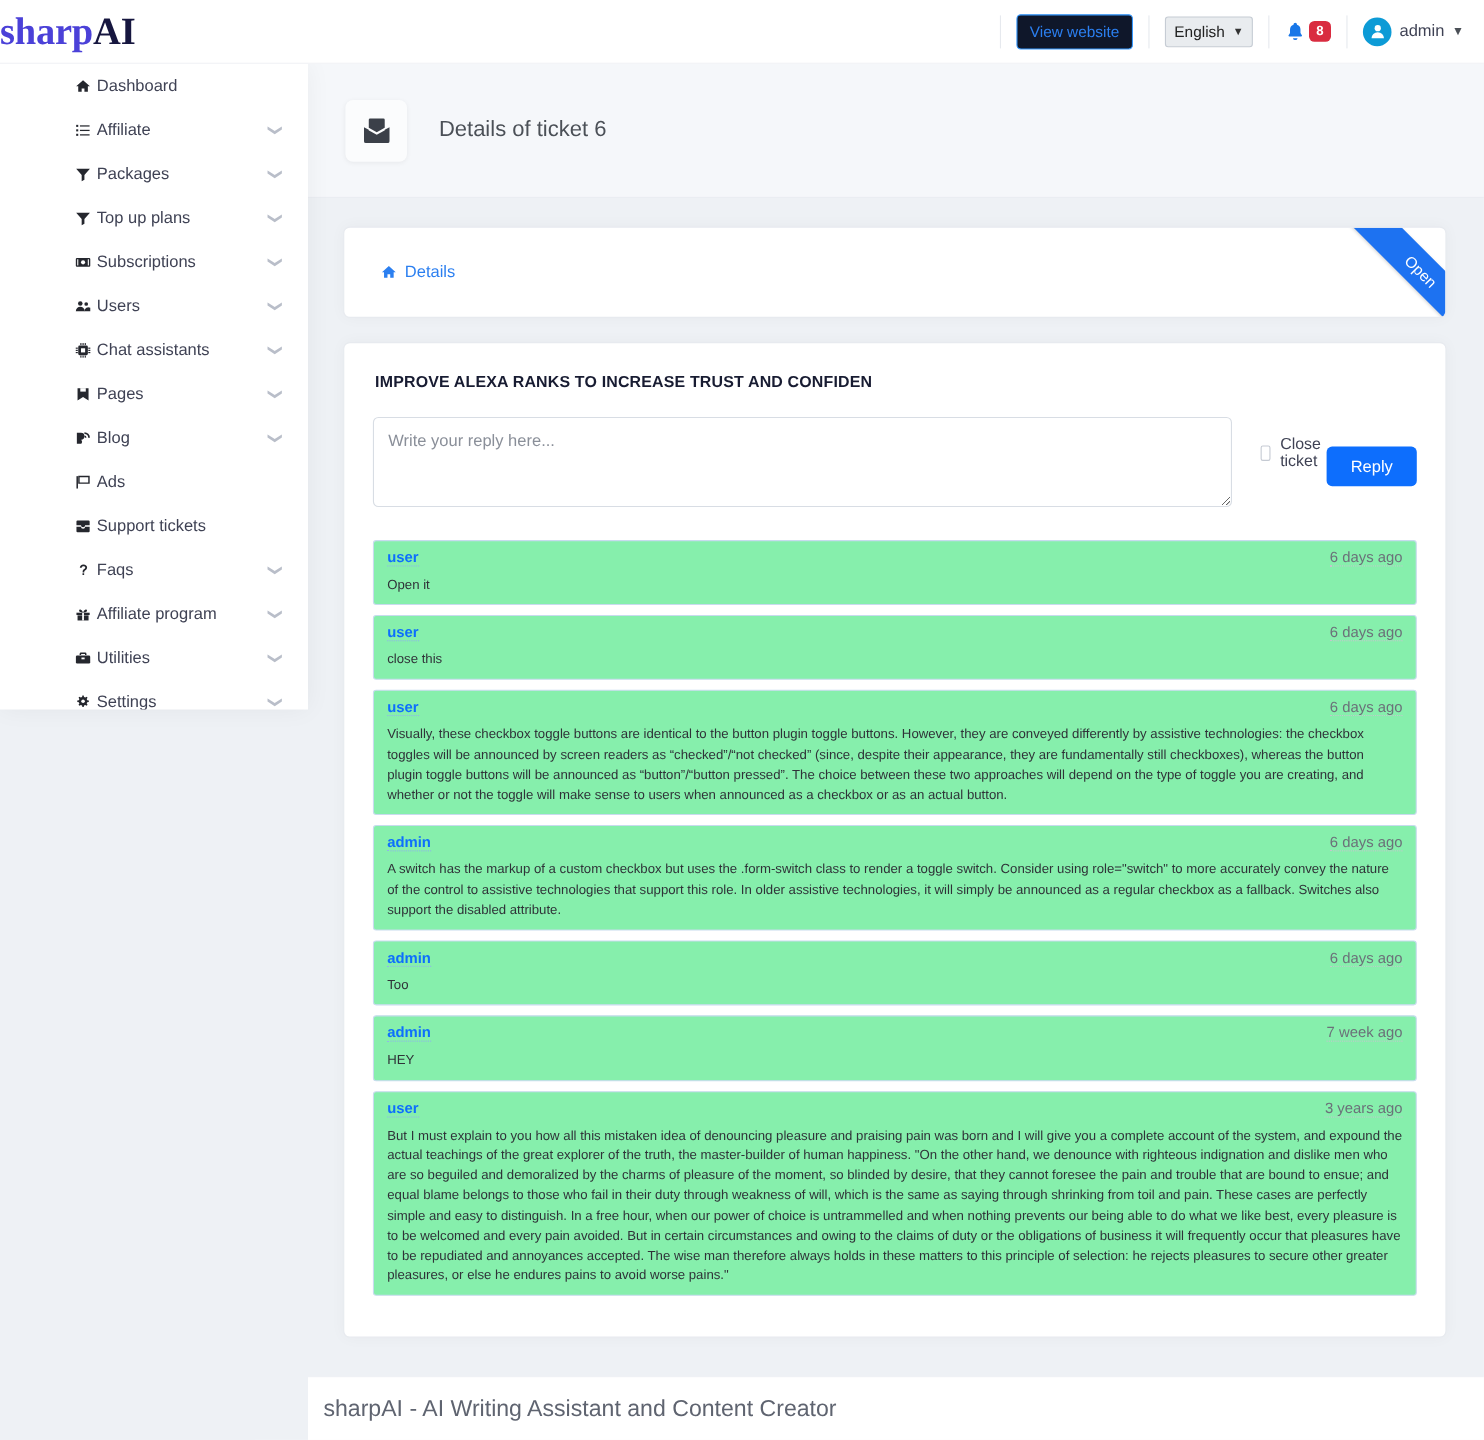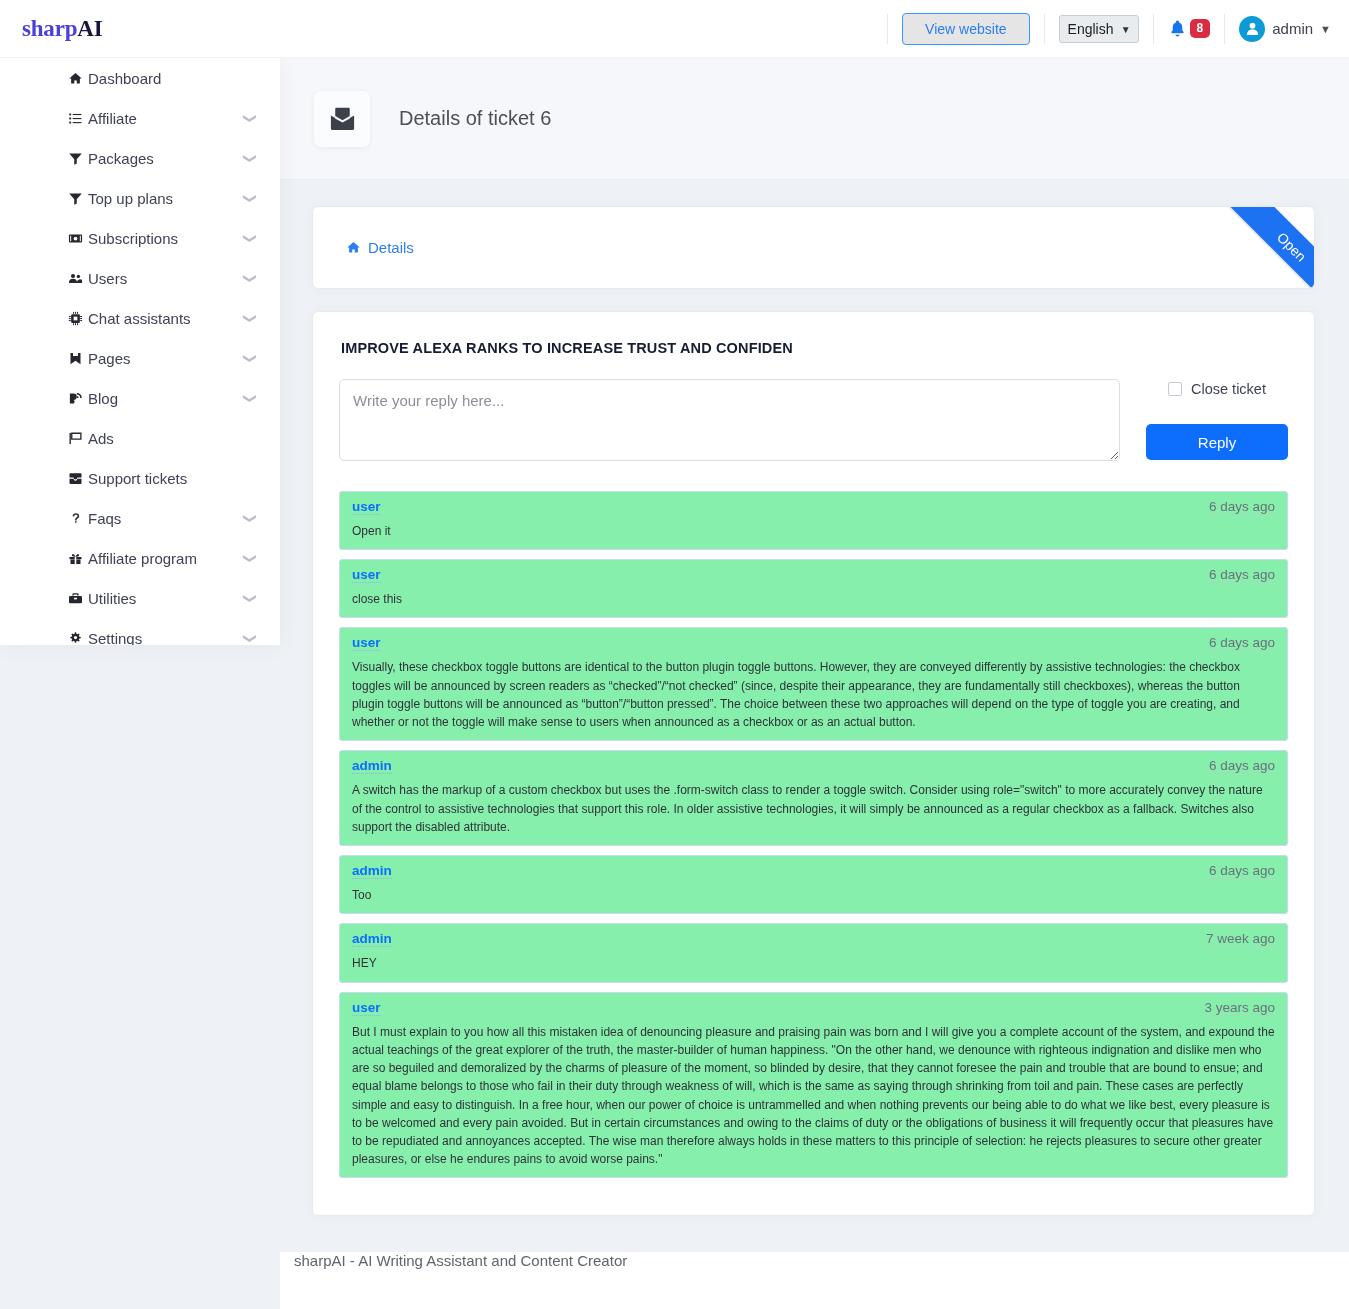--- a/index.html
+++ b/index.html
@@ -21,23 +21,22 @@
     top: 0; left: 0; right: 0;
     height: 58px;
     background: #ffffff;
     display: flex;
     align-items: center;
     z-index: 40;
     border-bottom: 1px solid #f0f2f5;
   }
   .brand {
     width: 280px;
-    padding-left: 22px;
     font-family: "Liberation Serif", serif;
-    font-size: 23px;
+    font-size: 35px;
     font-weight: 700;
     letter-spacing: -0.2px;
   }
   .brand .b1 { color: #4b41d8; }
   .brand .b2 { color: #16163f; }
 
   .topbar-right {
     margin-left: auto;
     display: flex;
     align-items: center;
@@ -46,24 +45,24 @@
   }
   .tdiv {
     width: 1px;
     height: 30px;
     background: #e6e9ee;
     margin: 0 14px;
   }
   .btn-view {
     border: 1px solid #3699ff;
     color: #2b7ff0;
-    background: #e5e5e5;
+    background: #0f172a;
     border-radius: 4px;
     font-size: 14px;
-    padding: 8px 22px;
+    padding: 8px 11px;
     cursor: pointer;
     font-family: "Liberation Sans", sans-serif;
     line-height: 1;
   }
   .lang-select {
     appearance: none;
     -webkit-appearance: none;
     background: #e9ecef;
     border: 1px solid #c6ccd4;
     border-radius: 3px;
@@ -268,22 +267,21 @@
     color: #3f4254;
     resize: vertical;
     outline: none;
     background: #fff;
   }
   .reply-box::placeholder { color: #8a8f99; }
   .reply-side {
     margin-left: 26px;
     width: 142px;
     display: flex;
-    flex-direction: column;
-    align-items: center;
+    flex-direction: row;
   }
   .checkline {
     display: flex;
     align-items: center;
     gap: 9px;
     font-size: 14.5px;
     color: #3f4254;
     cursor: pointer;
     margin-top: 2px;
   }
@@ -345,23 +343,24 @@
 
   
   .footer {
     position: absolute;
     left: 280px;
     right: 0;
     bottom: 0;
     height: 58px;
     background: #fff;
     display: flex;
+    align-items: center;
     padding-left: 14px;
     color: #5f6470;
-    font-size: 15px;
+    font-size: 21px;
     border-top: 1px solid #eef0f4;
     z-index: 20;
   }
   svg { display: block; }
 </style>
 </head>
 <body>
 
 <div class="topbar">
   <div class="brand">

